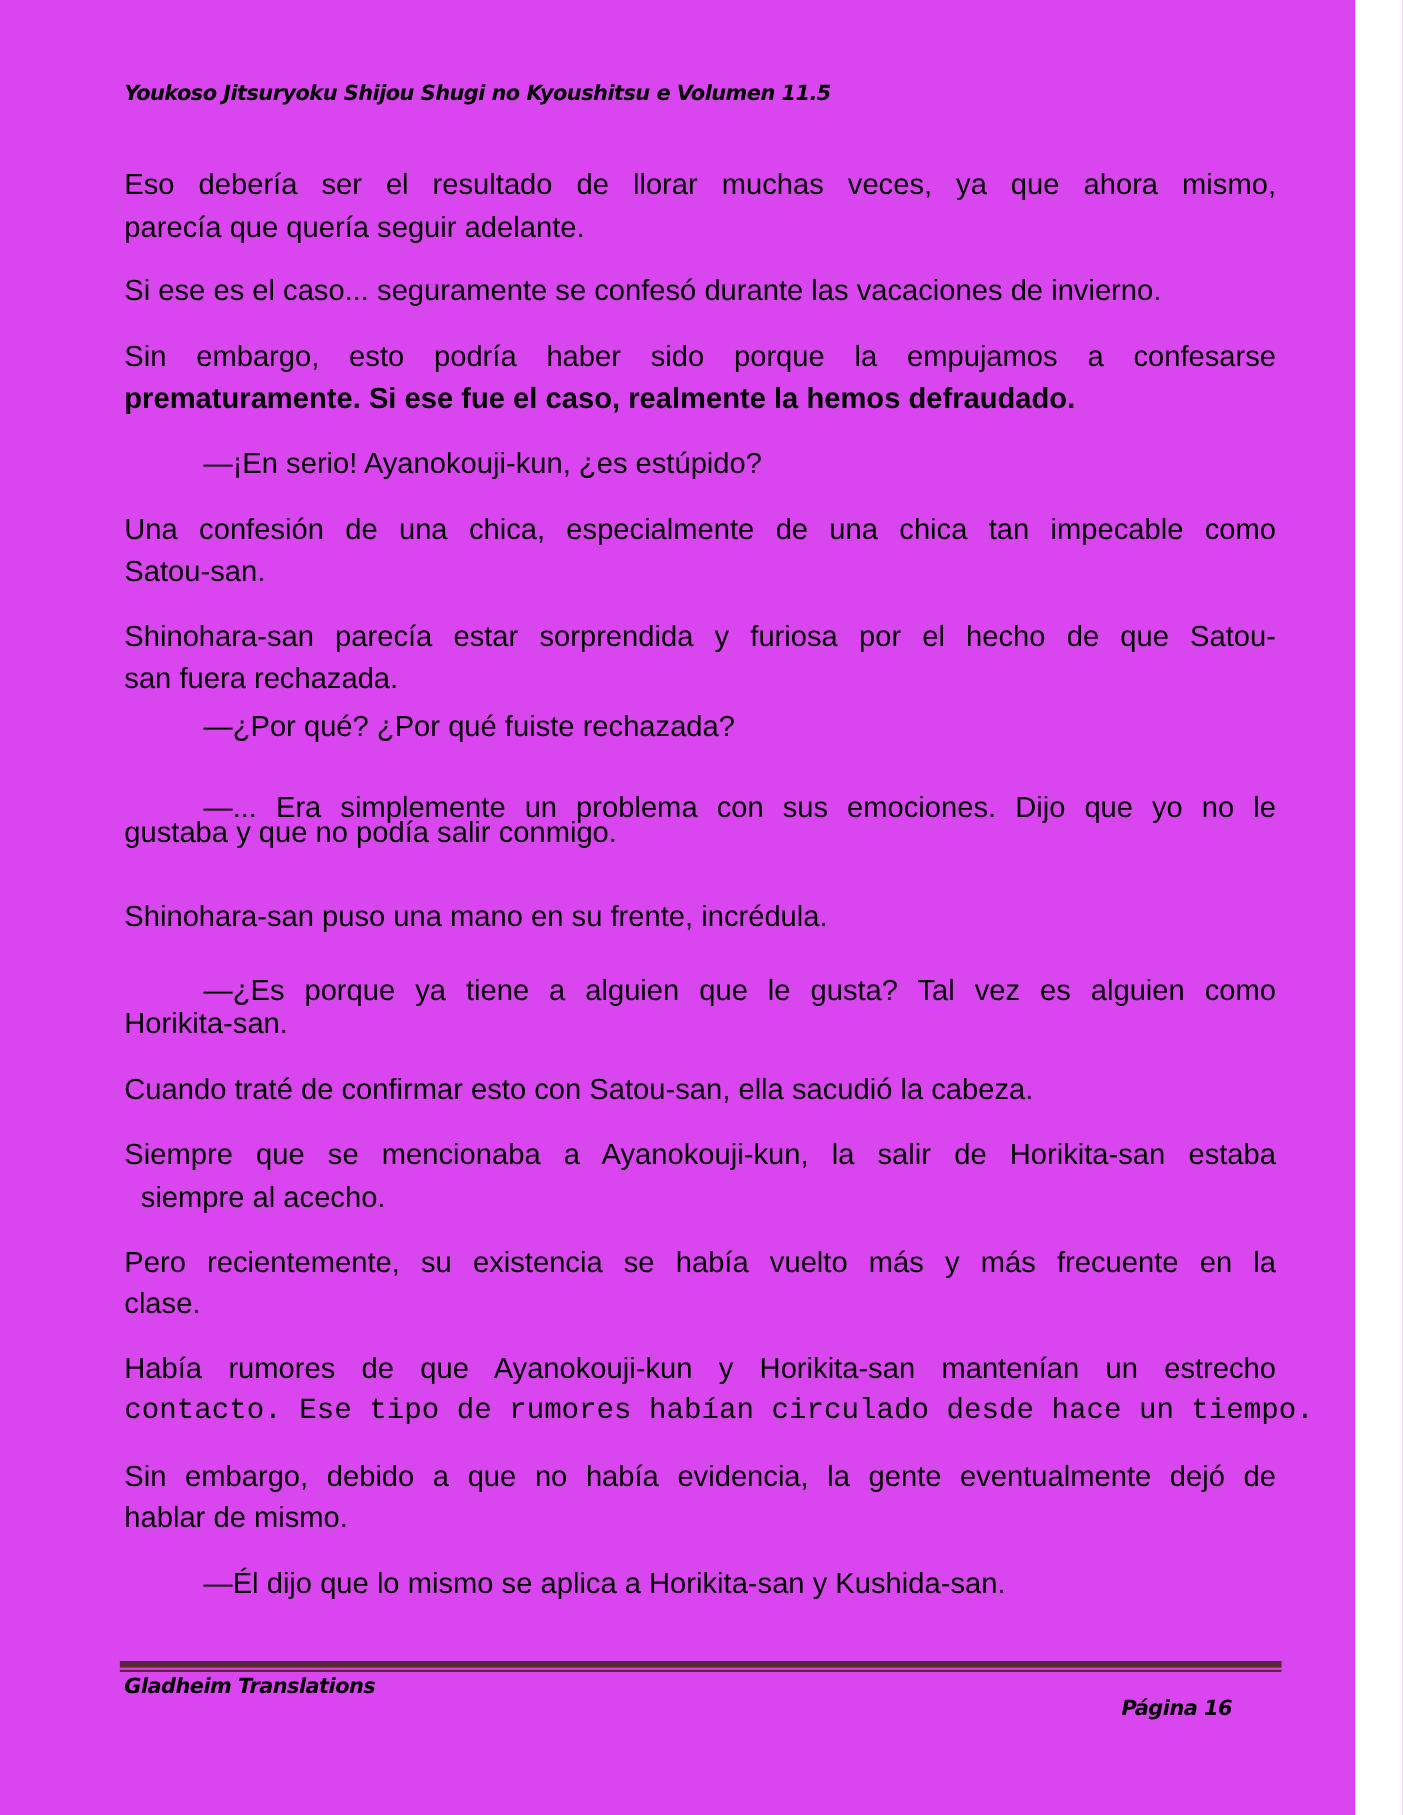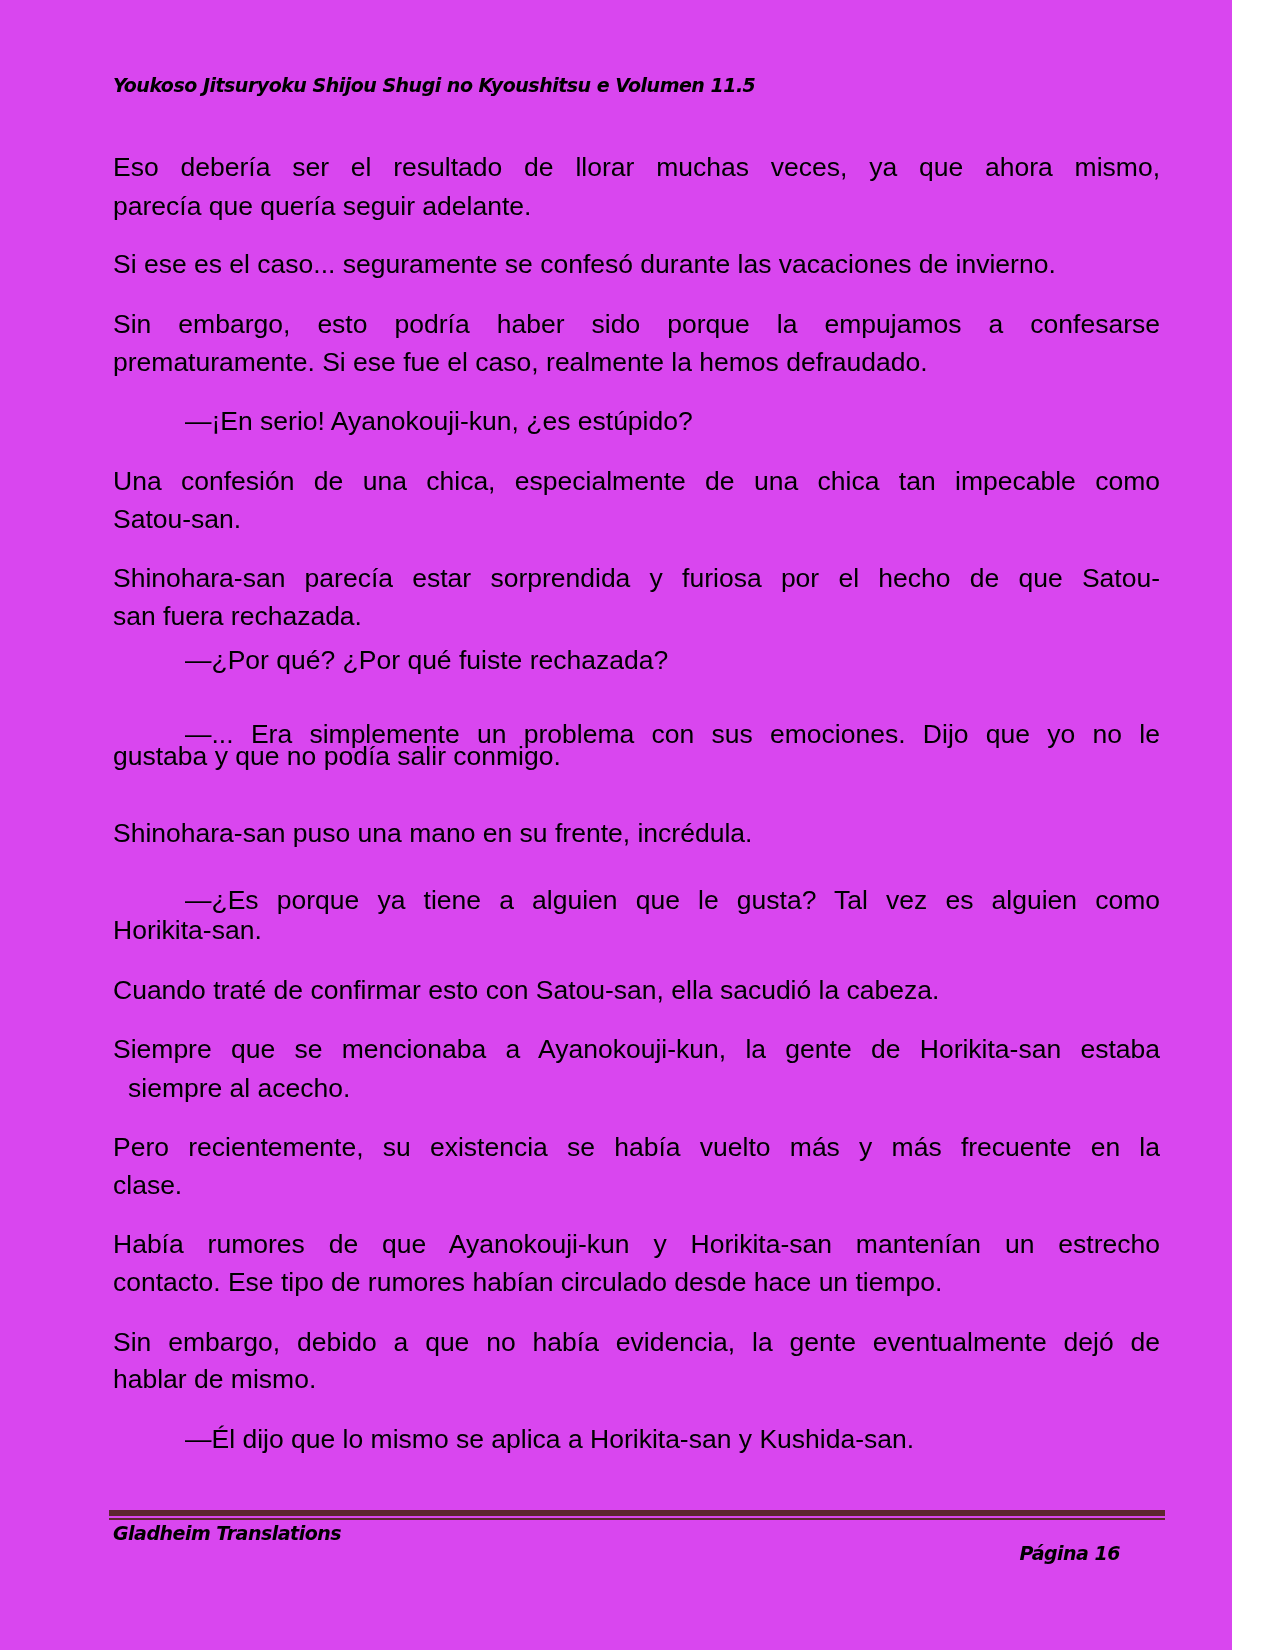--- a/index.html
+++ b/index.html
@@ -17,39 +17,39 @@
 <body>
 
 <div id="page">
   <div class="hdr">Youkoso Jitsuryoku Shijou Shugi no Kyoushitsu e Volumen 11.5</div>
 
   <div id="body-lines">
       <div class="line justify" style="top: 151px;">Eso debería ser el resultado de llorar muchas veces, ya que ahora mismo,</div>
       <div class="line " style="top: 190px;">parecía que quería seguir adelante.</div>
       <div class="line " style="top: 248px;">Si ese es el caso... seguramente se confesó durante las vacaciones de invierno.</div>
       <div class="line justify" style="top: 308px;">Sin embargo, esto podría haber sido porque la empujamos a confesarse</div>
-      <div class="line " style="top: 346px;">prematuramente. Si ese fue el caso, realmente la hemos defraudado.</div>
+      <div class="line " style="top: 346px; font-weight: bold;">prematuramente. Si ese fue el caso, realmente la hemos defraudado.</div>
       <div class="line indent" style="top: 405px;">—¡En serio! Ayanokouji-kun, ¿es estúpido?</div>
       <div class="line justify" style="top: 465px;">Una confesión de una chica, especialmente de una chica tan impecable como</div>
       <div class="line " style="top: 503px;">Satou-san.</div>
       <div class="line justify" style="top: 562px;">Shinohara-san parecía estar sorprendida y furiosa por el hecho de que Satou-</div>
       <div class="line " style="top: 600px;">san fuera rechazada.</div>
       <div class="line indent" style="top: 644px;">—¿Por qué? ¿Por qué fuiste rechazada?</div>
       <div class="line indent justify" style="top: 718px;">—... Era simplemente un problema con sus emociones. Dijo que yo no le</div>
       <div class="line " style="top: 740px;">gustaba y que no podía salir conmigo.</div>
       <div class="line " style="top: 817px;">Shinohara-san puso una mano en su frente, incrédula.</div>
       <div class="line indent justify" style="top: 843px; margin-top: 41px;">—¿Es porque ya tiene a alguien que le gusta? Tal vez es alguien como</div>
       <div class="line " style="top: 914px;">Horikita-san.</div>
       <div class="line " style="top: 974px;">Cuando traté de confirmar esto con Satou-san, ella sacudió la cabeza.</div>
-      <div class="line justify" style="top: 1033px;">Siempre que se mencionaba a Ayanokouji-kun, la gente de Horikita-san estaba</div>
+      <div class="line justify" style="top: 1033px;">Siempre que se mencionaba a Ayanokouji-kun, la salir de Horikita-san estaba</div>
       <div class="line " style="top: 1072px; margin-left: 15px;">siempre al acecho.</div>
       <div class="line justify" style="top: 1131px;">Pero recientemente, su existencia se había vuelto más y más frecuente en la</div>
       <div class="line " style="top: 1169px;">clase.</div>
       <div class="line justify" style="top: 1228px;">Había rumores de que Ayanokouji-kun y Horikita-san mantenían un estrecho</div>
-      <div class="line " style="top: 1266px;">contacto. Ese tipo de rumores habían circulado desde hace un tiempo.</div>
+      <div class="line " style="top: 1266px; font-family: Liberation Mono, monospace;">contacto. Ese tipo de rumores habían circulado desde hace un tiempo.</div>
       <div class="line justify" style="top: 1326px;">Sin embargo, debido a que no había evidencia, la gente eventualmente dejó de</div>
       <div class="line " style="top: 1363px;">hablar de mismo.</div>
       <div class="line indent" style="top: 1423px;">—Él dijo que lo mismo se aplica a Horikita-san y Kushida-san.</div>
     </div>
 
   <div class="rule-thick" style="background: rgb(94, 38, 48);"></div>
   <div class="rule-thin" style="background: rgb(94, 38, 48);"></div>
   <div class="ftr-left">Gladheim Translations</div>
   <div class="ftr-right">Página 16</div>
 </div>

